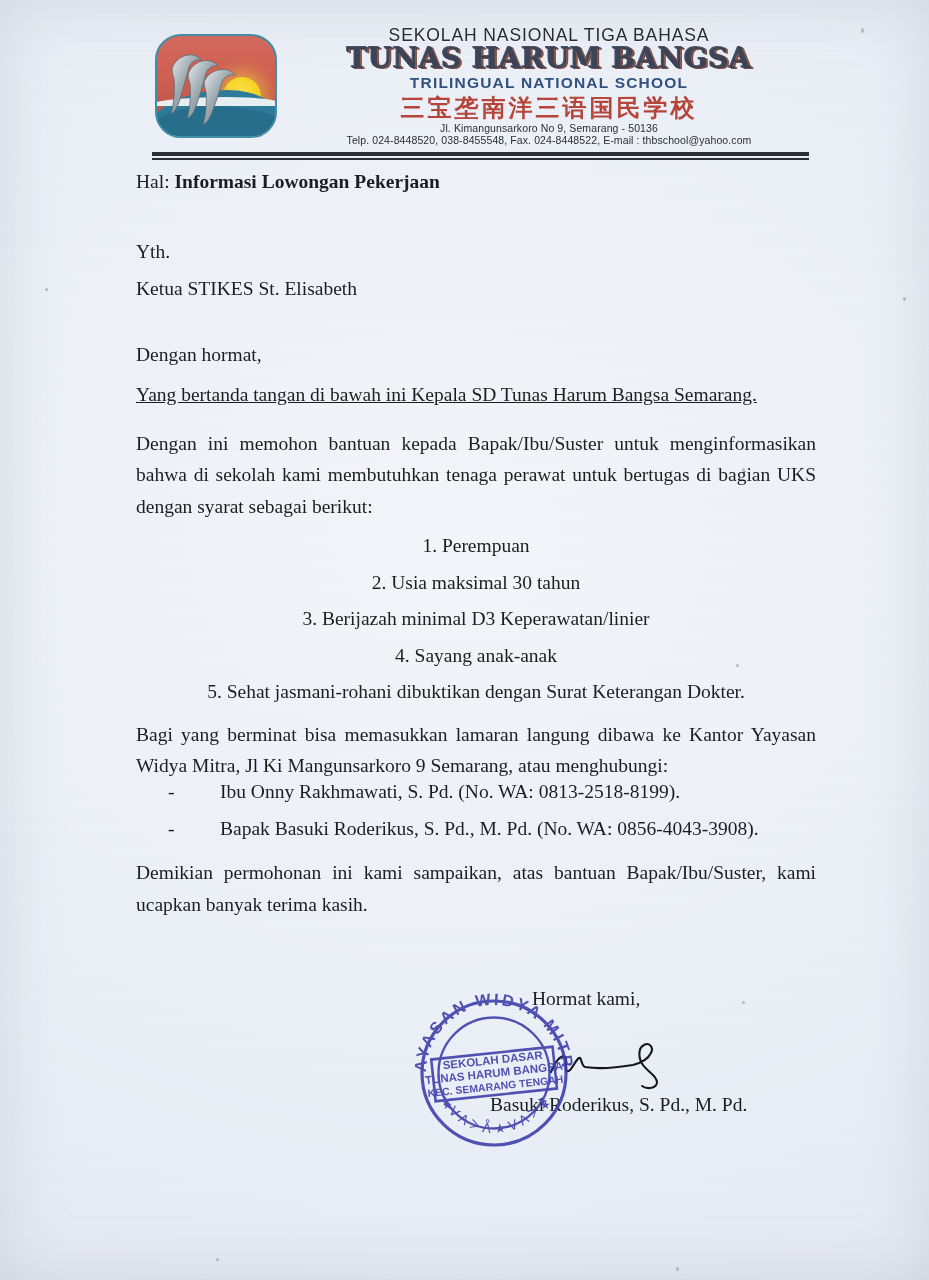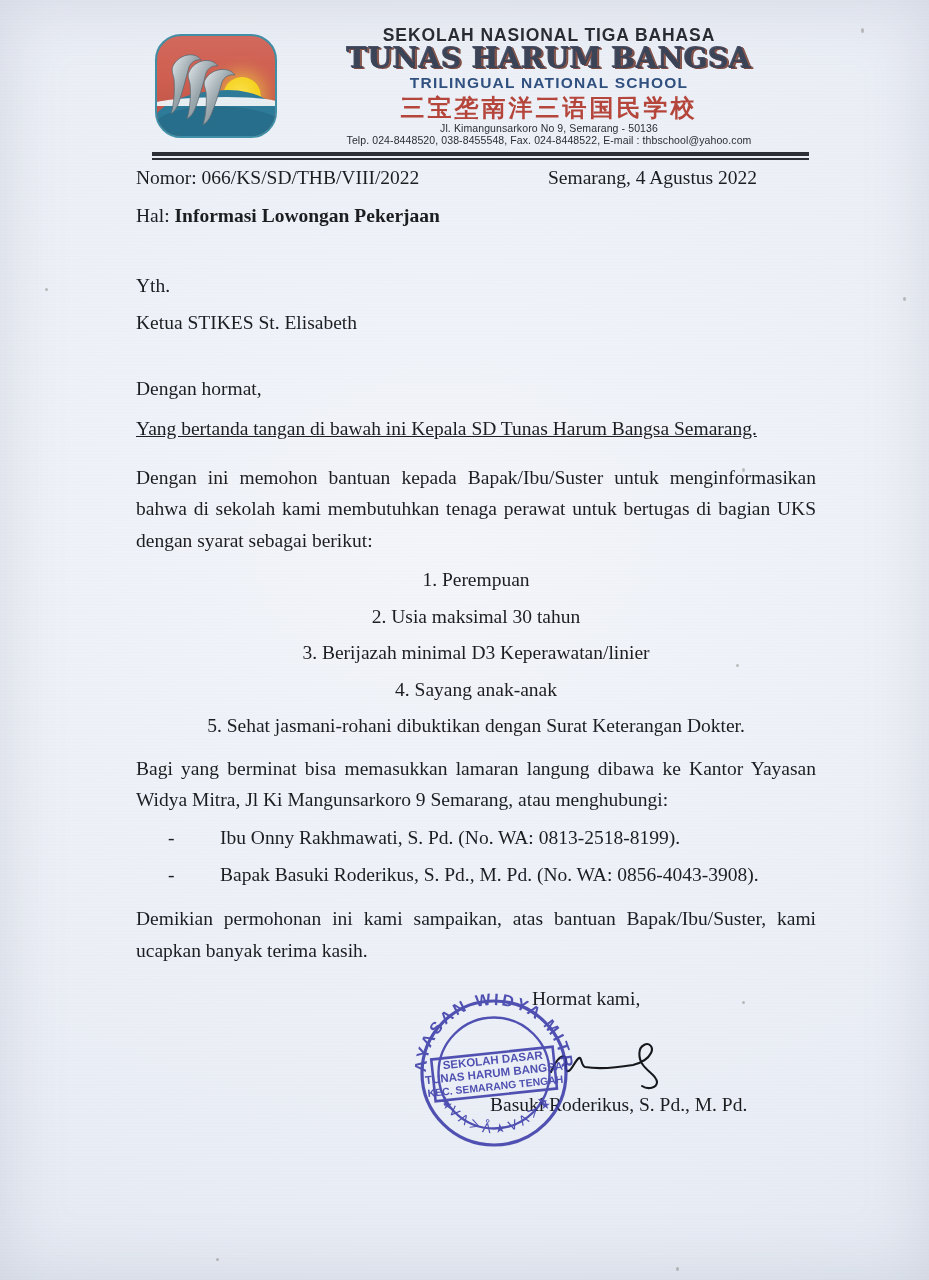--- a/index.html
+++ b/index.html
@@ -111,21 +111,21 @@
   .logo svg.dolphins { position: absolute; left: 8px; top: 10px; }
 
   .head-text {
     flex: 1 1 auto;
     text-align: center;
     padding-left: 6px;
     line-height: 1.04;
   }
   .head-l1 {
     font-family: "Liberation Sans", sans-serif;
-    font-weight: bold;
+    font-weight: normal;
     font-size: 17.5px;
     letter-spacing: .9px;
     color: #25282e;
     text-shadow: 0 1px 0 rgba(255,255,255,.5);
   }
   .head-l2 {
     font-family: "DejaVu Serif", serif;
     font-weight: bold;
     font-size: 27px;
     letter-spacing: .4px;
@@ -203,21 +203,21 @@
   .salutation { margin-top: 46px; }
   .para {
     margin-top: 17px;
     text-align: justify;
     line-height: 1.62;
   }
   .para-single { margin-top: 15px; text-decoration: underline; }
   .req-list { margin-top: 14px; text-align: center; }
   .req-list div { margin-bottom: 17px; }
 
-  .contact-list { margin-top: 12px; margin-left: 58px; }
+  .contact-list { margin-left: 58px; }
   .contact-list div {
     margin-bottom: 18px;
     text-indent: -26px;
     padding-left: 26px;
   }
   .dash { display: inline-block; width: 26px; }
 
   .closing { margin-top: 16px; text-align: justify; line-height: 1.62; }
 
   
@@ -294,24 +294,20 @@
     </div>
   </div>
 
   <div class="rule">
     <div class="thick"></div>
     <div class="thin"></div>
   </div>
 
   <div class="body">
 
-    <div class="row-nomor">
-      <span class="nomor">Nomor: 066/KS/SD/THB/VIII/2022</span>
-      <span class="placedate">Semarang, 4 Agustus 2022</span>
-    </div>
 
     <div class="hal">
       <span>Hal:</span>
       <b>Informasi Lowongan Pekerjaan</b>
     </div>
 
     <div class="recipient">
       <div>Yth.</div>
       <div>Ketua STIKES St. Elisabeth</div>
     </div>

